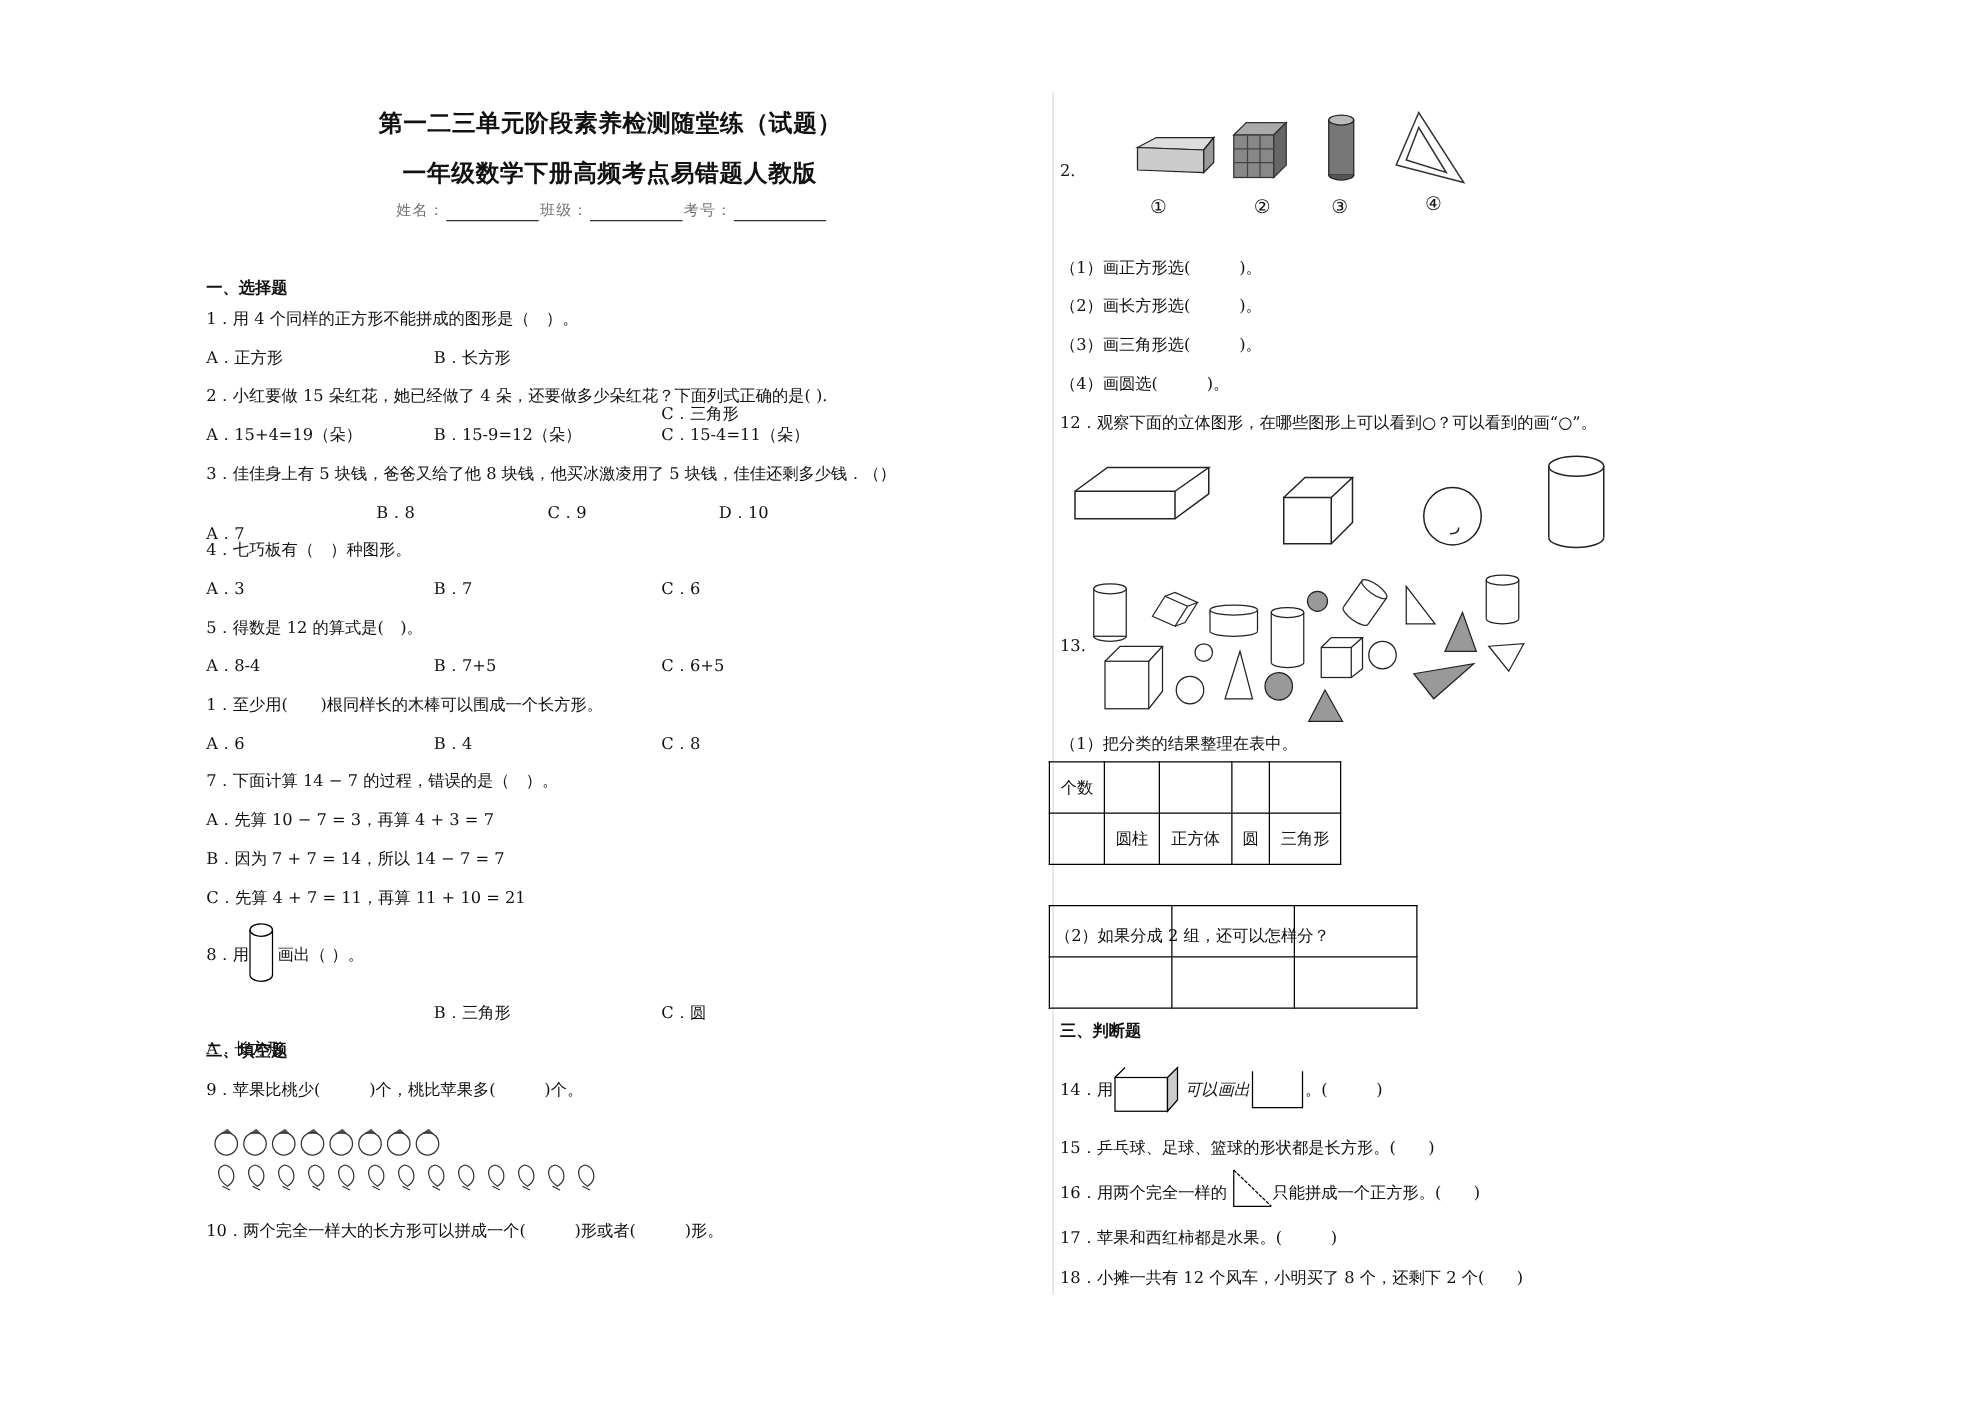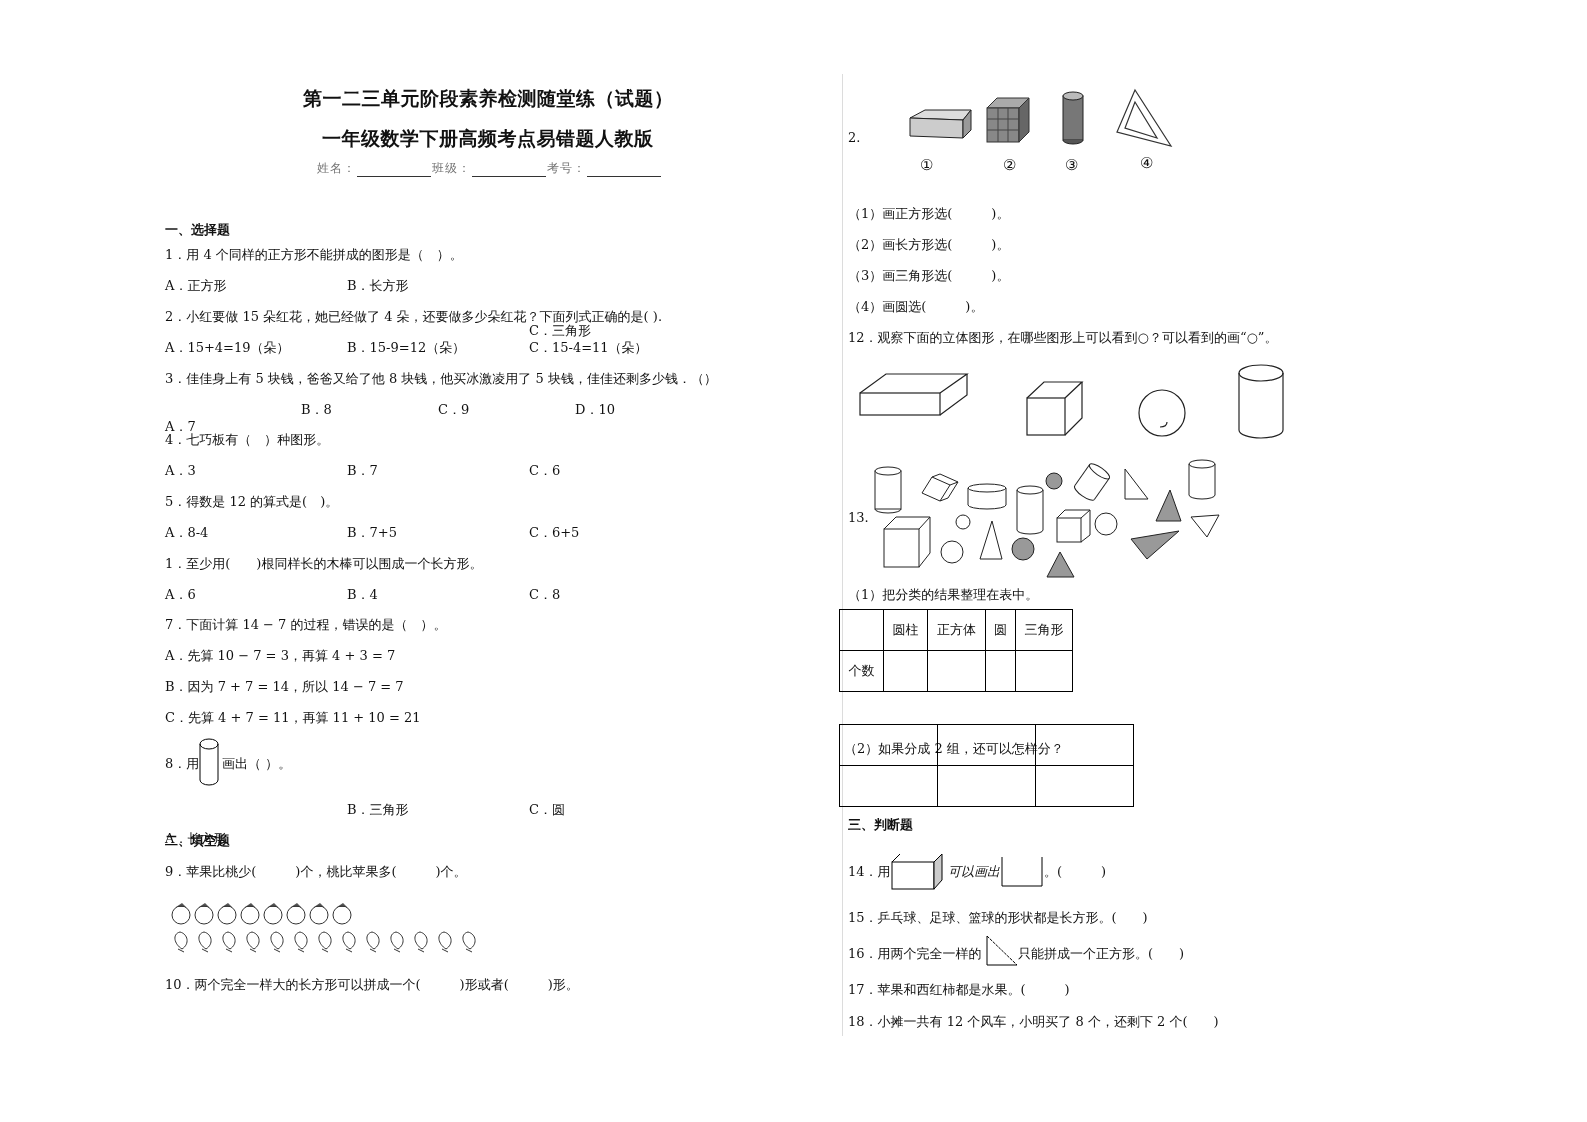--- a/index.html
+++ b/index.html
@@ -293,32 +293,32 @@
     <path d="M190 97 L177 122 L204 122 Z" fill="#999"></path>
     <path d="M261 84 L309 76 L277 104 Z" fill="#999"></path>
     <path d="M321 62 L349 60 L337 82 Z"></path>
   </g>
 </svg>
 
 <div class="abs q" style="left:848px; top:586px;">（1）把分类的结果整理在表中。</div>
 <table class="grid" style="left:839px; top:609px;">
   <tbody>
       <tr style="height:41px;">
+    <td>个数</td>
+    <td></td>
+    <td></td>
+    <td></td>
+    <td></td>
+  </tr>
+  <tr style="height:41px;">
     <td style="width:43px;"></td>
     <td style="width:43px;">圆柱</td>
     <td style="width:57px;">正方体</td>
     <td style="width:29px;">圆</td>
     <td style="width:56px;">三角形</td>
-  </tr>
-  <tr style="height:41px;">
-    <td>个数</td>
-    <td></td>
-    <td></td>
-    <td></td>
-    <td></td>
   </tr>
 </tbody>
   </table>
 
 <div class="abs q" style="left:844px; top:700px;margin-top:40px;">（2）如果分成 2 组，还可以怎样分？</div>
 <table class="grid" style="left:839px; top:724px;">
   <tbody>
       <tr style="height:41px;">
     <td style="width:97px;"></td>
     <td style="width:97px;"></td>

